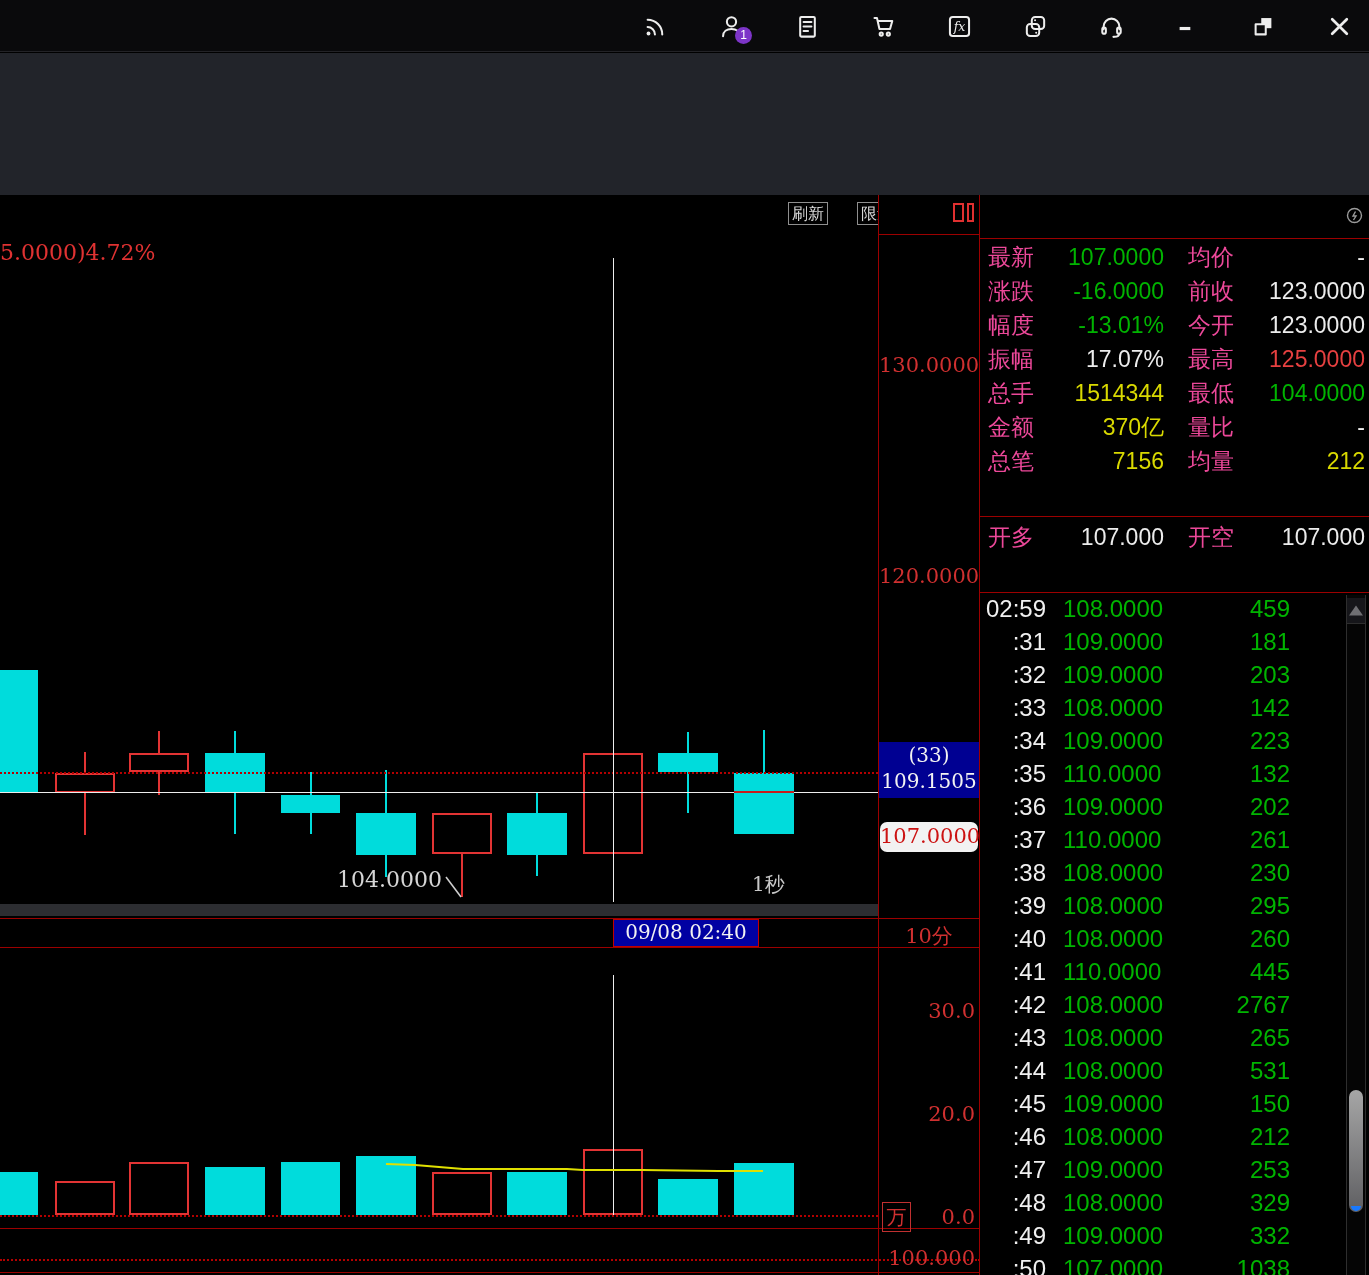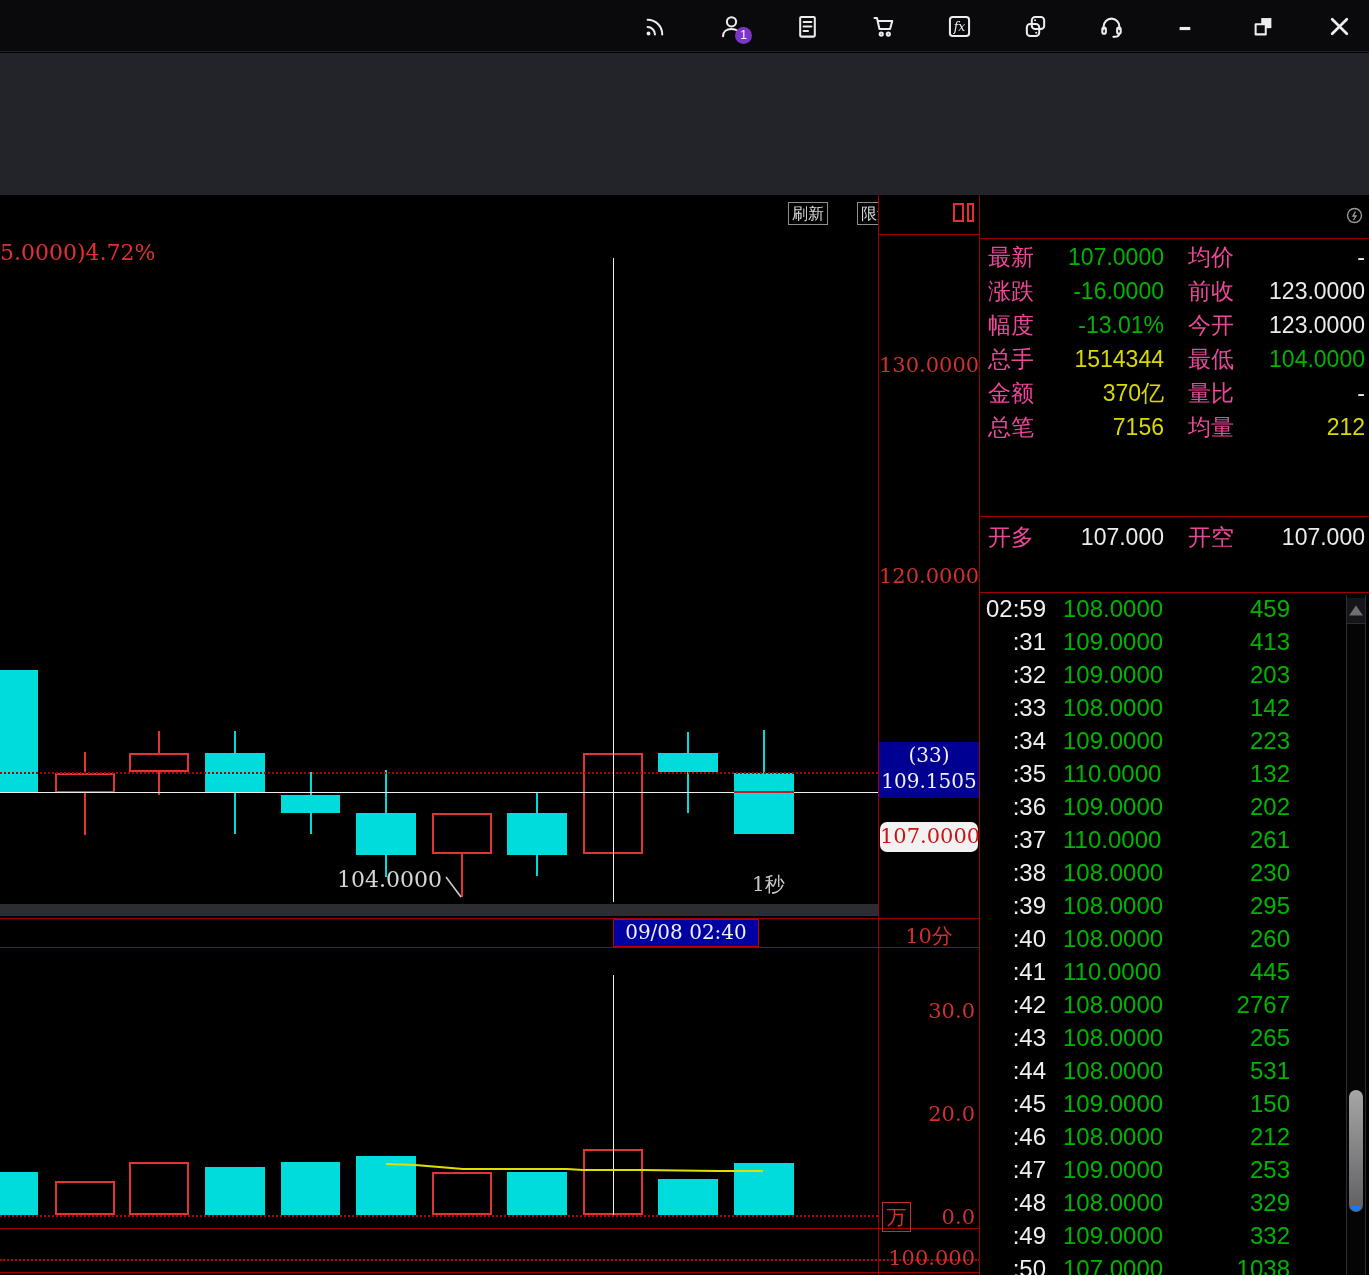--- a/index.html
+++ b/index.html
@@ -293,20 +293,27 @@
           <span class="qv2 c-white">123.0000</span>
         </div>
         <div class="q-row">
           <span class="ql">幅度</span>
           <span class="qv c-green">-13.01%</span>
           <span class=""></span>
           <span class="ql">今开</span>
           <span class="qv2 c-white">123.0000</span>
         </div>
         <div class="q-row">
+          <span class="ql">振幅</span>
+          <span class="qv c-white">17.07%</span>
+          <span class=""></span>
+          <span class="ql">最高</span>
+          <span class="qv2 c-red">125.0000</span>
+        </div>
+        <div class="q-row">
           <span class="ql">总手</span>
           <span class="qv c-yellow">1514344</span>
           <span class=""></span>
           <span class="ql">最低</span>
           <span class="qv2 c-green">104.0000</span>
         </div>
         <div class="q-row">
           <span class="ql">金额</span>
           <span class="qv c-yellow">370亿</span>
           <span class=""></span>
@@ -334,21 +341,21 @@
 
     <div class="tick-rows" id="tick-rows">
         <div class="tick-row">
           <span class="tt">02:59</span>
           <span class="tp">108.0000</span>
           <span class="tv">459</span>
         </div>
         <div class="tick-row">
           <span class="tt">:31</span>
           <span class="tp">109.0000</span>
-          <span class="tv">413</span>
+          <span class="tv">181</span>
         </div>
         <div class="tick-row">
           <span class="tt">:32</span>
           <span class="tp">109.0000</span>
           <span class="tv">203</span>
         </div>
         <div class="tick-row">
           <span class="tt">:33</span>
           <span class="tp">108.0000</span>
           <span class="tv">142</span>

